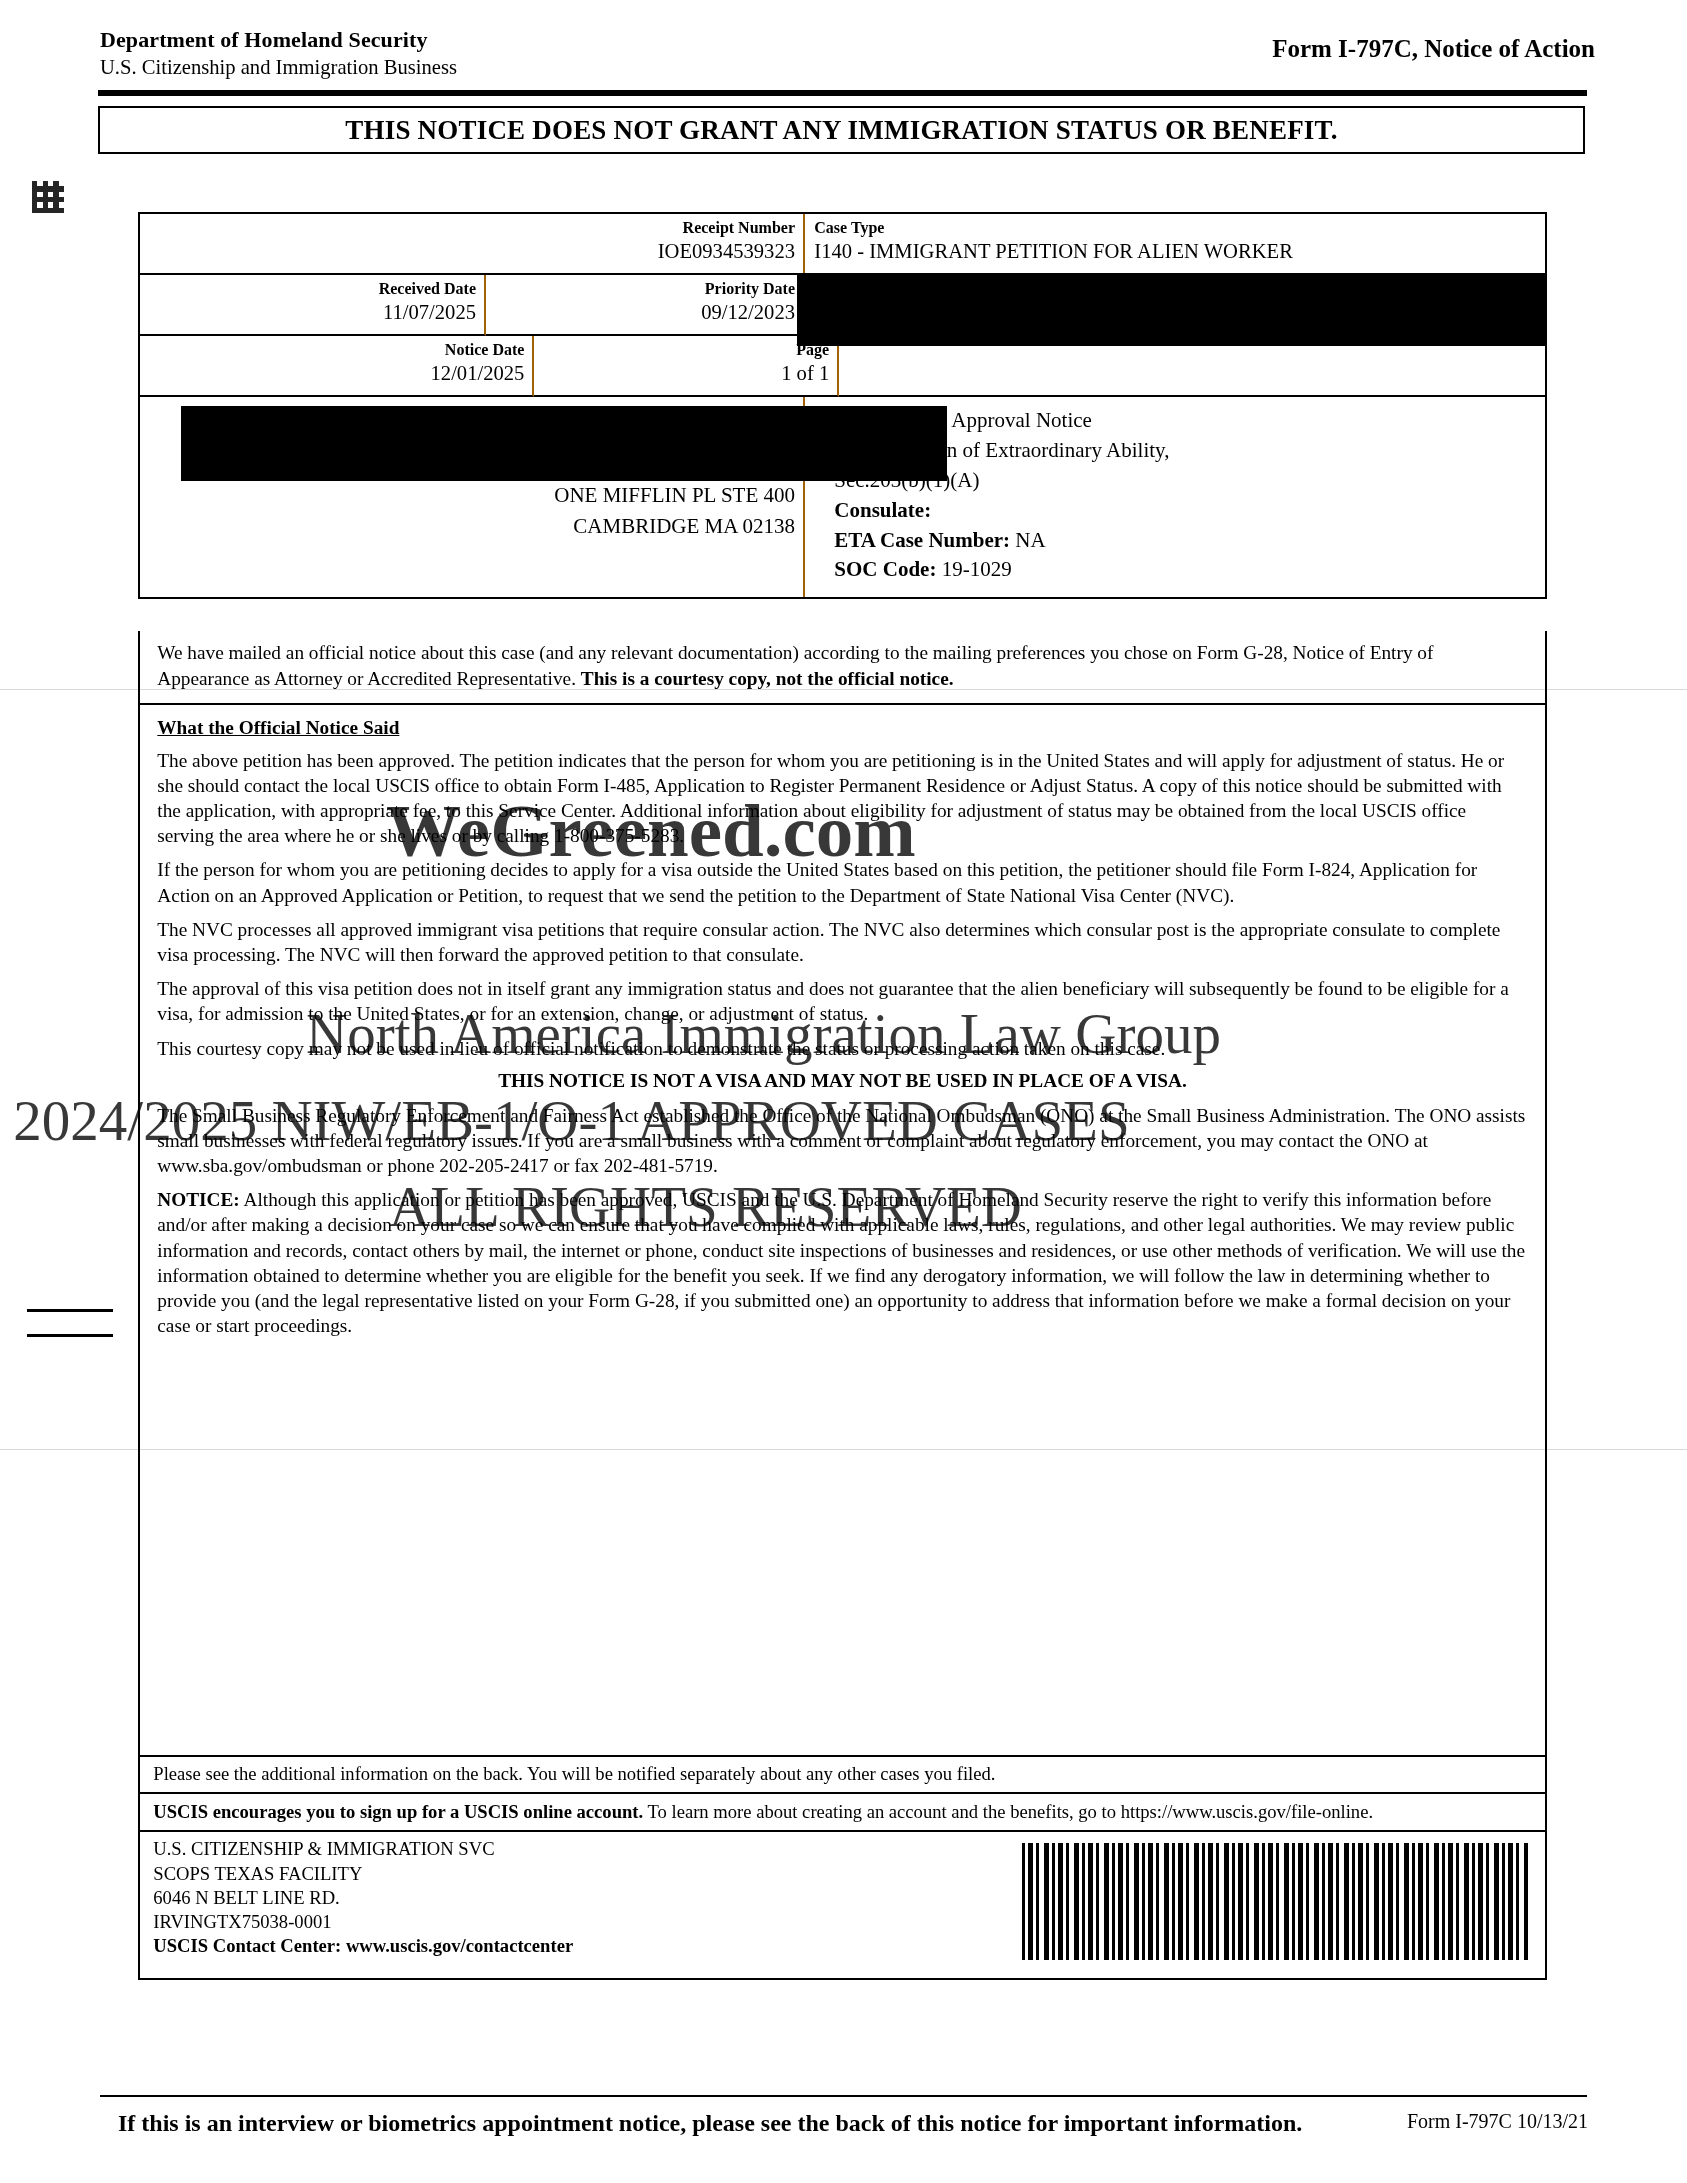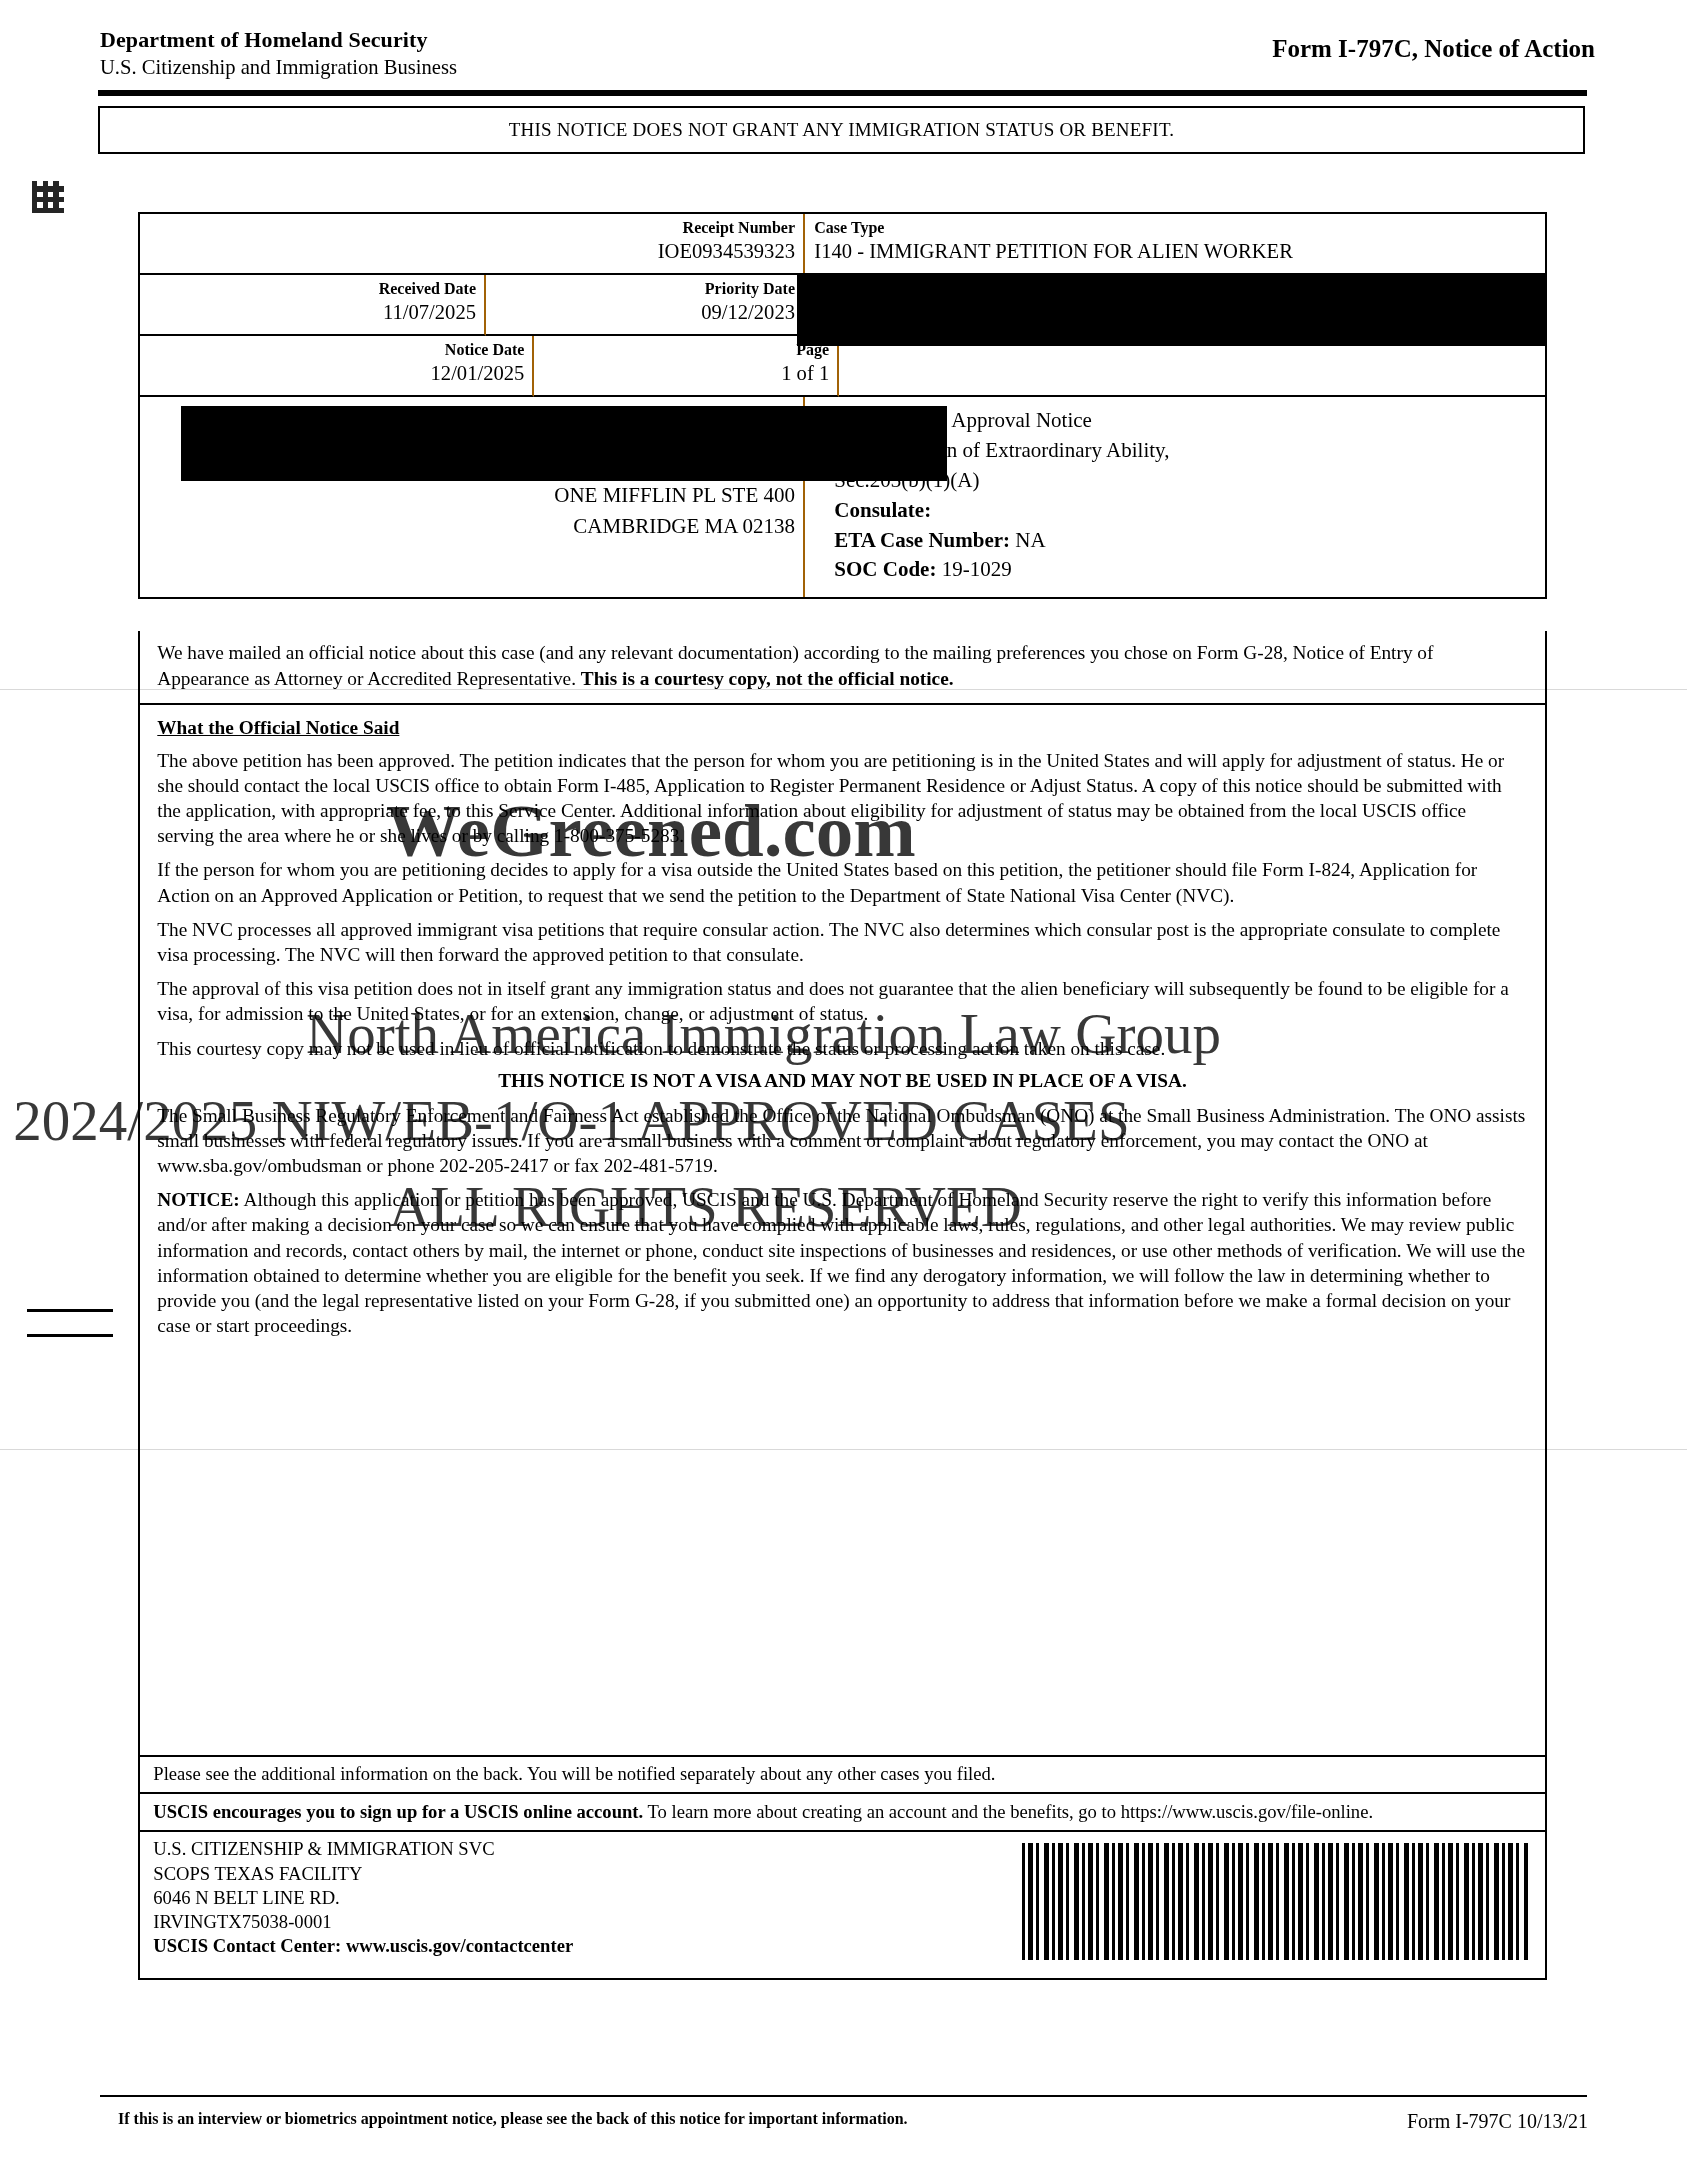--- a/index.html
+++ b/index.html
@@ -67,22 +67,22 @@
     width: 1487px;
     height: 48px;
     border: 2px solid #000;
     box-sizing: border-box;
     display: flex;
     align-items: center;
     justify-content: center;
   }
   .banner-text {
     font-family: "Liberation Serif", serif;
-    font-weight: normal;
-    font-size: 19px;
+    font-weight: bold;
+    font-size: 27px;
     letter-spacing: 0.2px;
   }
 
   
   .qr {
     position: absolute;
     left: 32px;
     top: 181px;
     width: 32px;
     height: 32px;
@@ -289,21 +289,21 @@
     width: 1487px;
     height: 2px;
     background: #000;
   }
   .bottom-left {
     position: absolute;
     left: 118px;
     top: 2110px;
     font-family: "Liberation Serif", serif;
     font-weight: bold;
-    font-size: 16px;
+    font-size: 24px;
   }
   .bottom-right {
     position: absolute;
     right: 100px;
     top: 2110px;
     font-family: "Liberation Serif", serif;
     font-size: 20px;
   }
 
   

